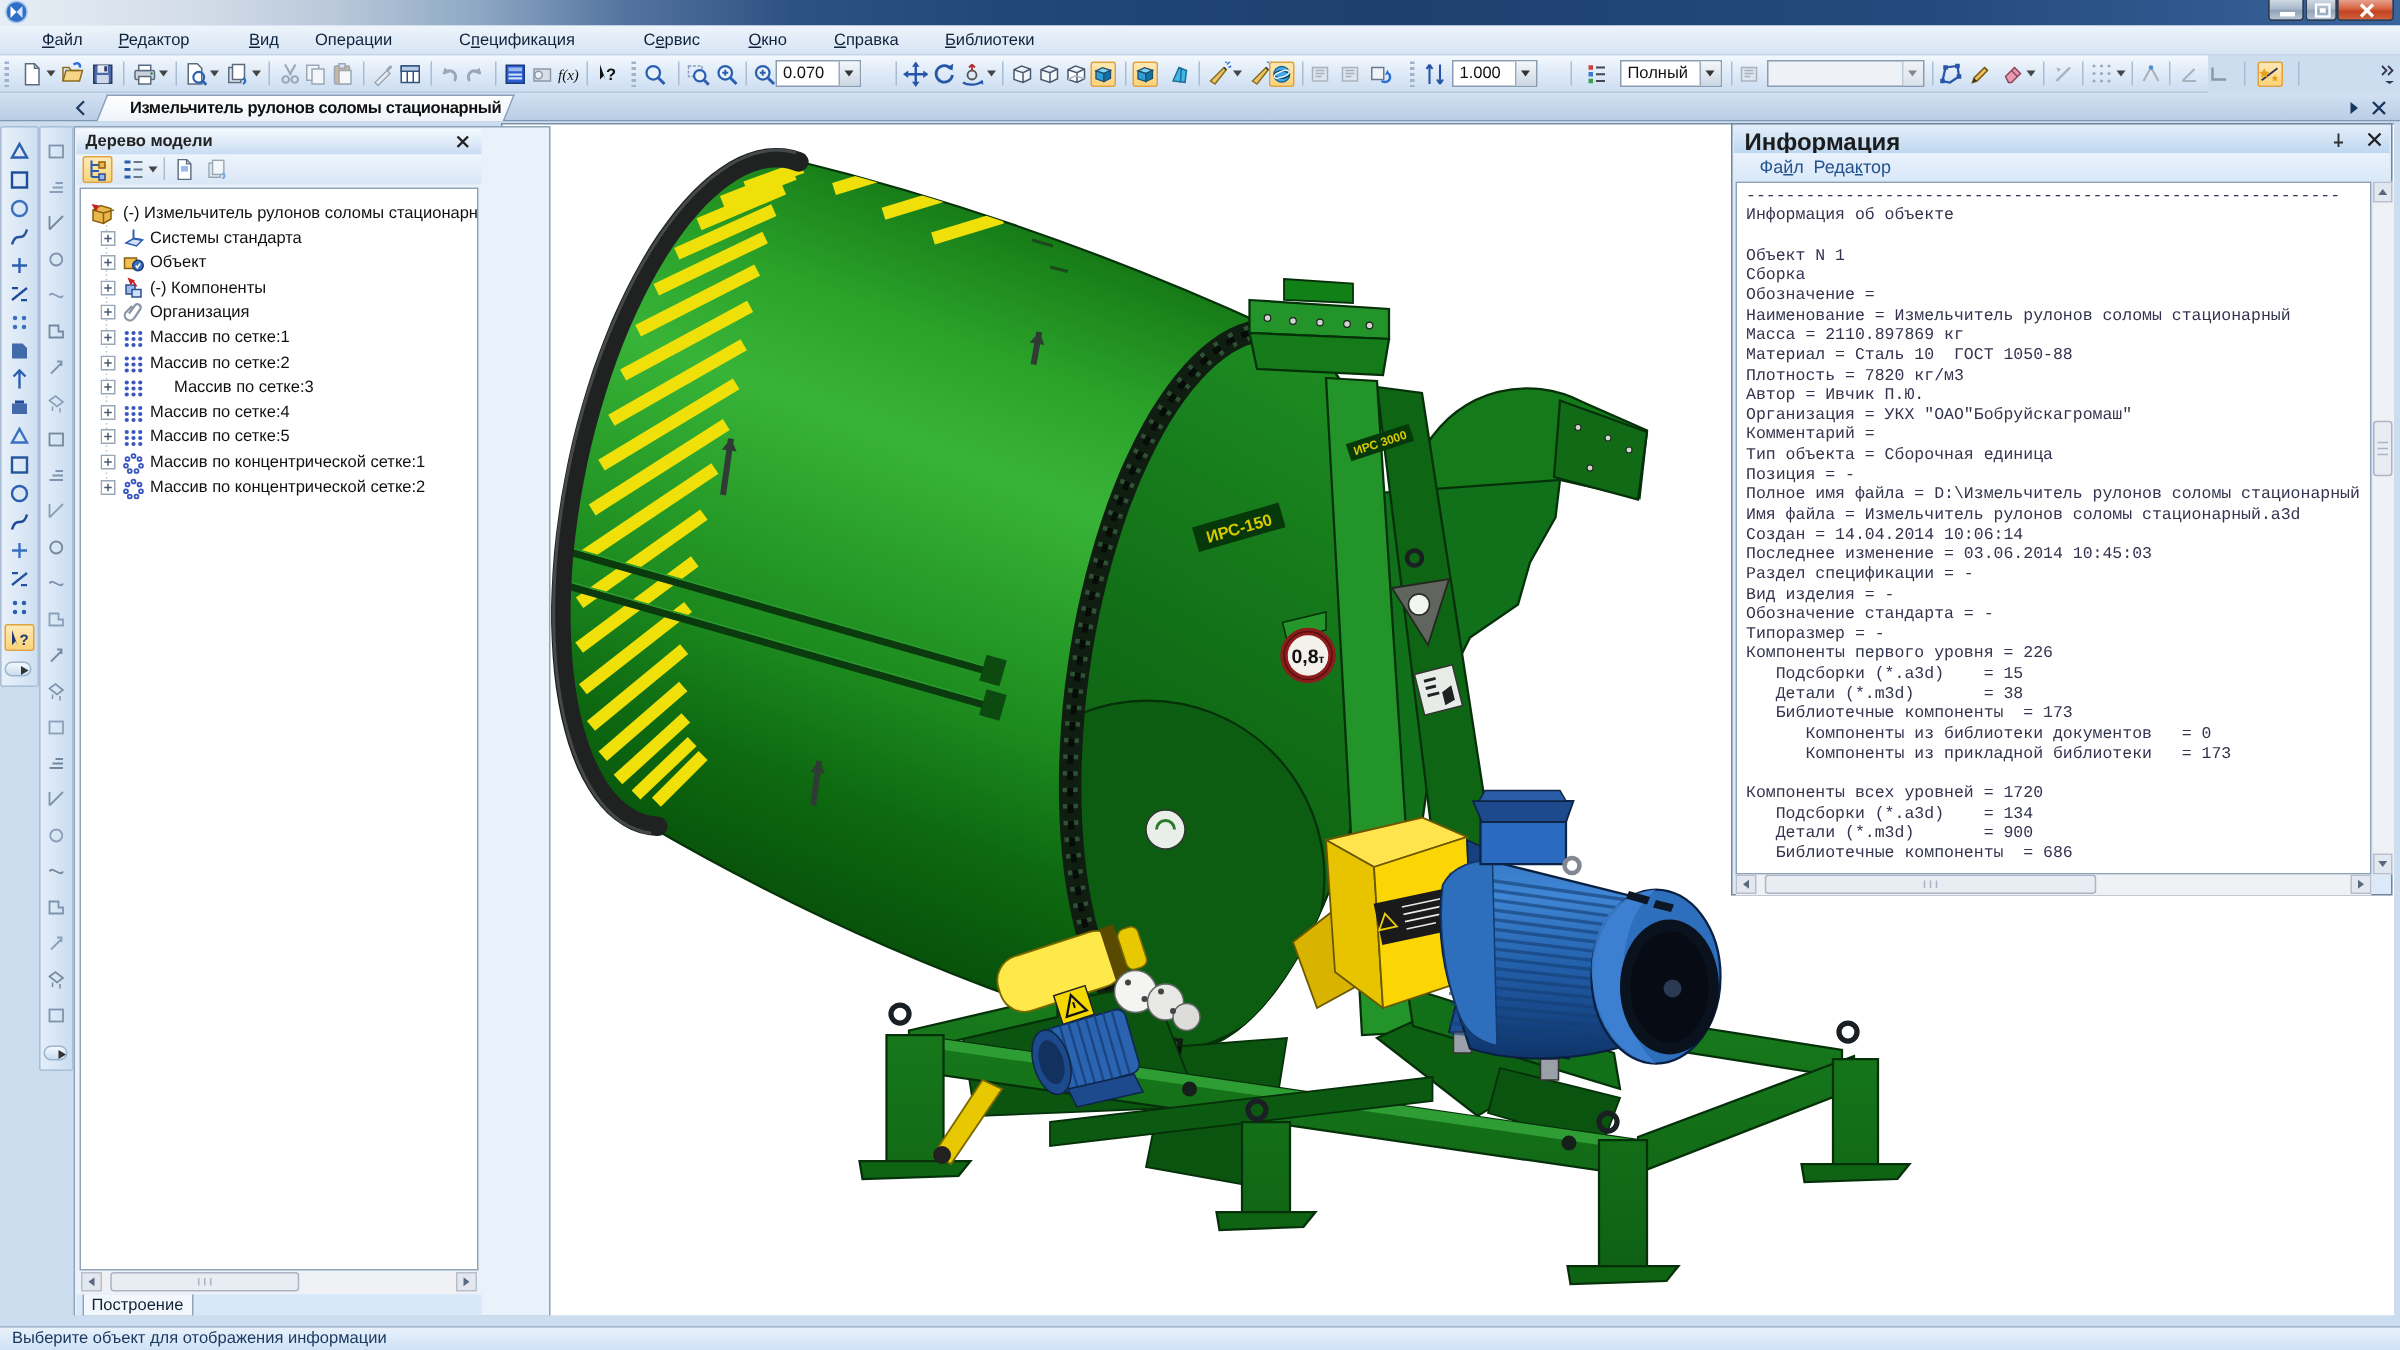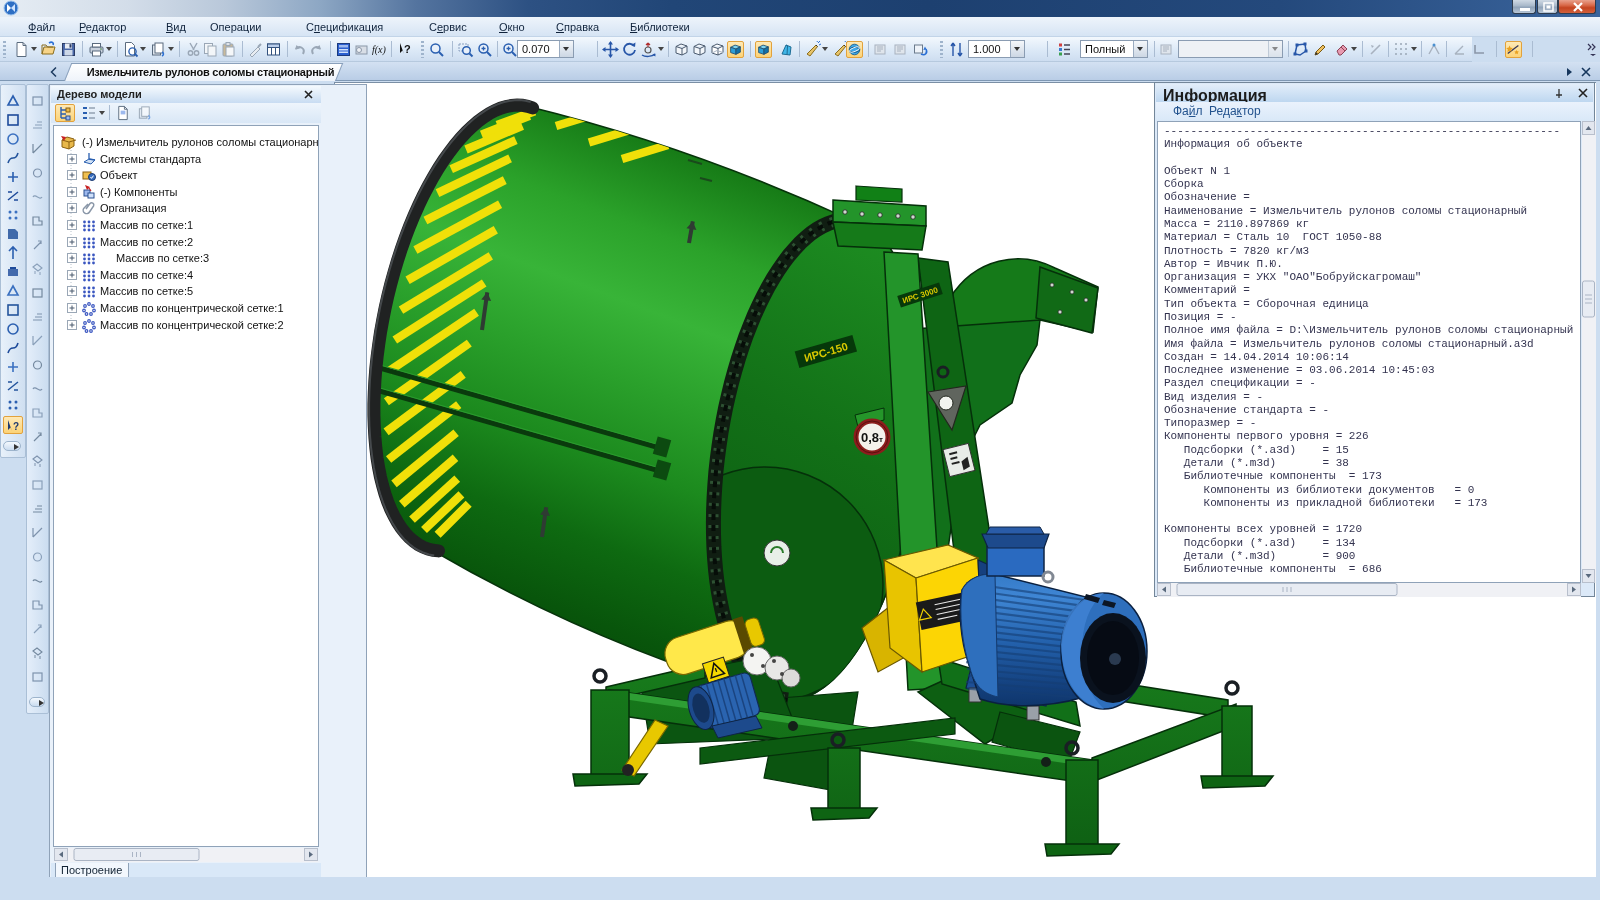--- a/index.html
+++ b/index.html
@@ -1100,13 +1100,16 @@
             <rect x="0.5" y="0.5" width="13" height="12" fill="#e3e7ef" stroke="#b8bfcc"></rect>
             <path d="M9 3.5 L5 6.5 L9 9.5 Z" fill="#5a6a7e"></path>
             <rect x="410.5" y="0.5" width="13" height="12" fill="#e3e7ef" stroke="#b8bfcc"></rect>
             <path d="M415 3.5 L419 6.5 L415 9.5 Z" fill="#5a6a7e"></path>
             <rect x="20" y="0.5" width="220" height="12" rx="2" fill="#e8ecf3" stroke="#aab4c4"></rect>
             <path d="M126.0 4 v5 M130.0 4 v5 M134.0 4 v5" stroke="#aab4c4"></path>
           </svg>
         </div>
     </div>
   </div>
+  <div id="statusbar">
+      <div class="tx">Выберите объект для отображения информации</div>
+    </div>
 </div>
 
 </body></html>

